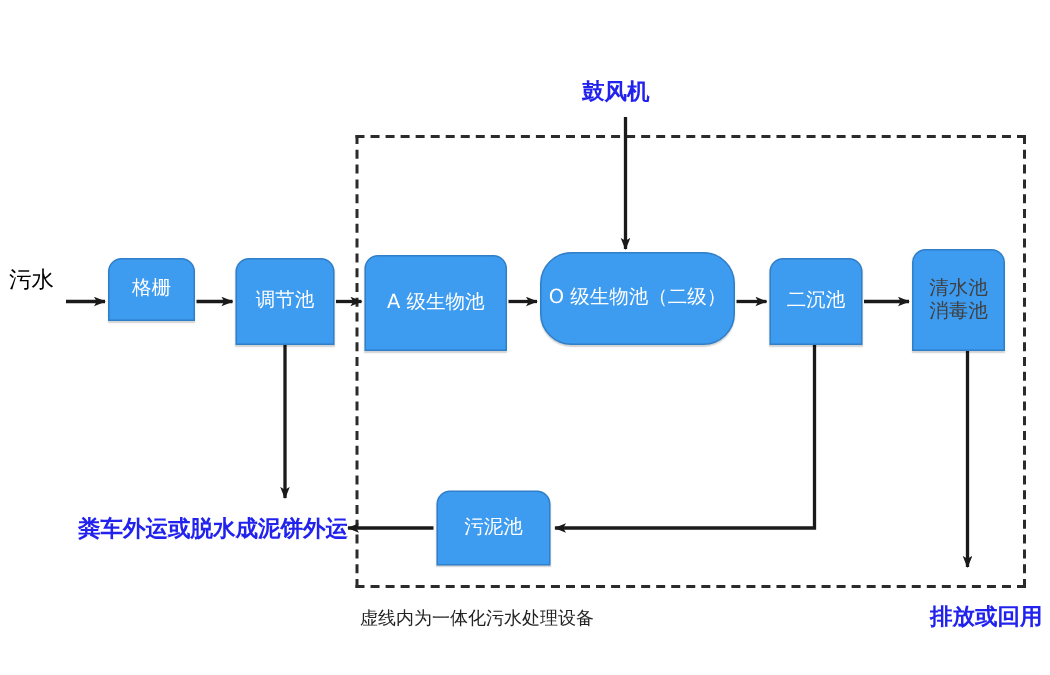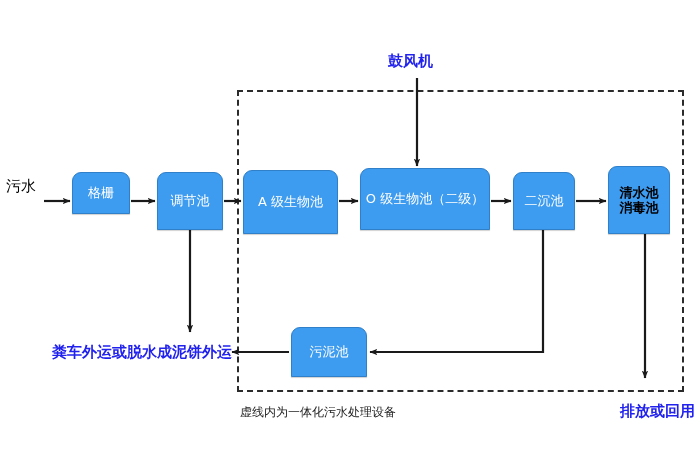--- a/index.html
+++ b/index.html
@@ -80,18 +80,18 @@
 
   <div class="label blue" id="lbl-blower" style="left: 388px; top: 52px;">鼓风机</div>
   <div class="label" id="lbl-influent" style="left: 6px; top: 177px;">污水</div>
   <div class="label blue" id="lbl-effluent" style="left: 608px; top: 402px; margin-left: 12px;">排放或回用</div>
   <div class="label caption" id="lbl-note" style="left: 240px; top: 404px;">虚线内为一体化污水处理设备</div>
   <div class="label blue" id="lbl-sludgeout" style="left: 52px; top: 343px;">粪车外运或脱水成泥饼外运</div>
 
 <div class="node" style="left: 72px; top: 172px; width: 58px; height: 42px; background: rgb(61, 155, 240); border-color: rgb(47, 127, 201); color: rgb(255, 255, 255);">格栅</div>
     <div class="node" style="left: 157px; top: 172px; width: 66px; height: 58px; background: rgb(61, 155, 240); border-color: rgb(47, 127, 201); color: rgb(255, 255, 255);">调节池</div>
     <div class="node" style="left: 243px; top: 170px; width: 95px; height: 64px; background: rgb(61, 155, 240); border-color: rgb(47, 127, 201); color: rgb(255, 255, 255);">A 级生物池</div>
-    <div class="node" style="left: 360px; top: 168px; width: 130px; height: 62px; background: rgb(61, 155, 240); border-color: rgb(47, 127, 201); color: rgb(255, 255, 255);">O 级生物池（二级）</div>
+    <div class="node" style="left: 360px; top: 168px; width: 130px; height: 62px; background: rgb(61, 155, 240); border-color: rgb(47, 127, 201); color: rgb(255, 255, 255); border-radius: 21px;">O 级生物池（二级）</div>
     <div class="node" style="left: 513px; top: 172px; width: 62px; height: 58px; background: rgb(61, 155, 240); border-color: rgb(47, 127, 201); color: rgb(255, 255, 255);">二沉池</div>
-    <div class="node" style="left: 608px; top: 166px; width: 62px; height: 68px; background: rgb(61, 155, 240); border-color: rgb(47, 127, 201); color: #000000; font-weight: bold;">清水池
+    <div class="node" style="left: 608px; top: 166px; width: 62px; height: 68px; background: rgb(61, 155, 240); border-color: rgb(47, 127, 201); color: #404040;">清水池
 消毒池</div>
     <div class="node" style="left: 291px; top: 327px; width: 76px; height: 50px; background: rgb(61, 155, 240); border-color: rgb(47, 127, 201); color: rgb(255, 255, 255);">污泥池</div>
   </div>
 
 </body></html>

